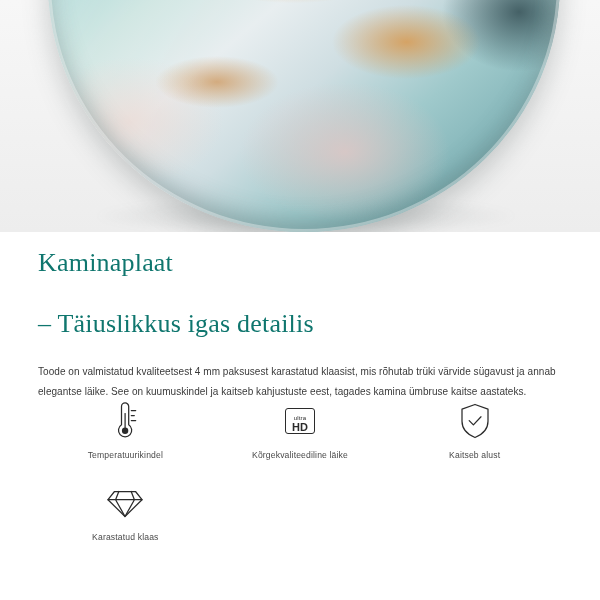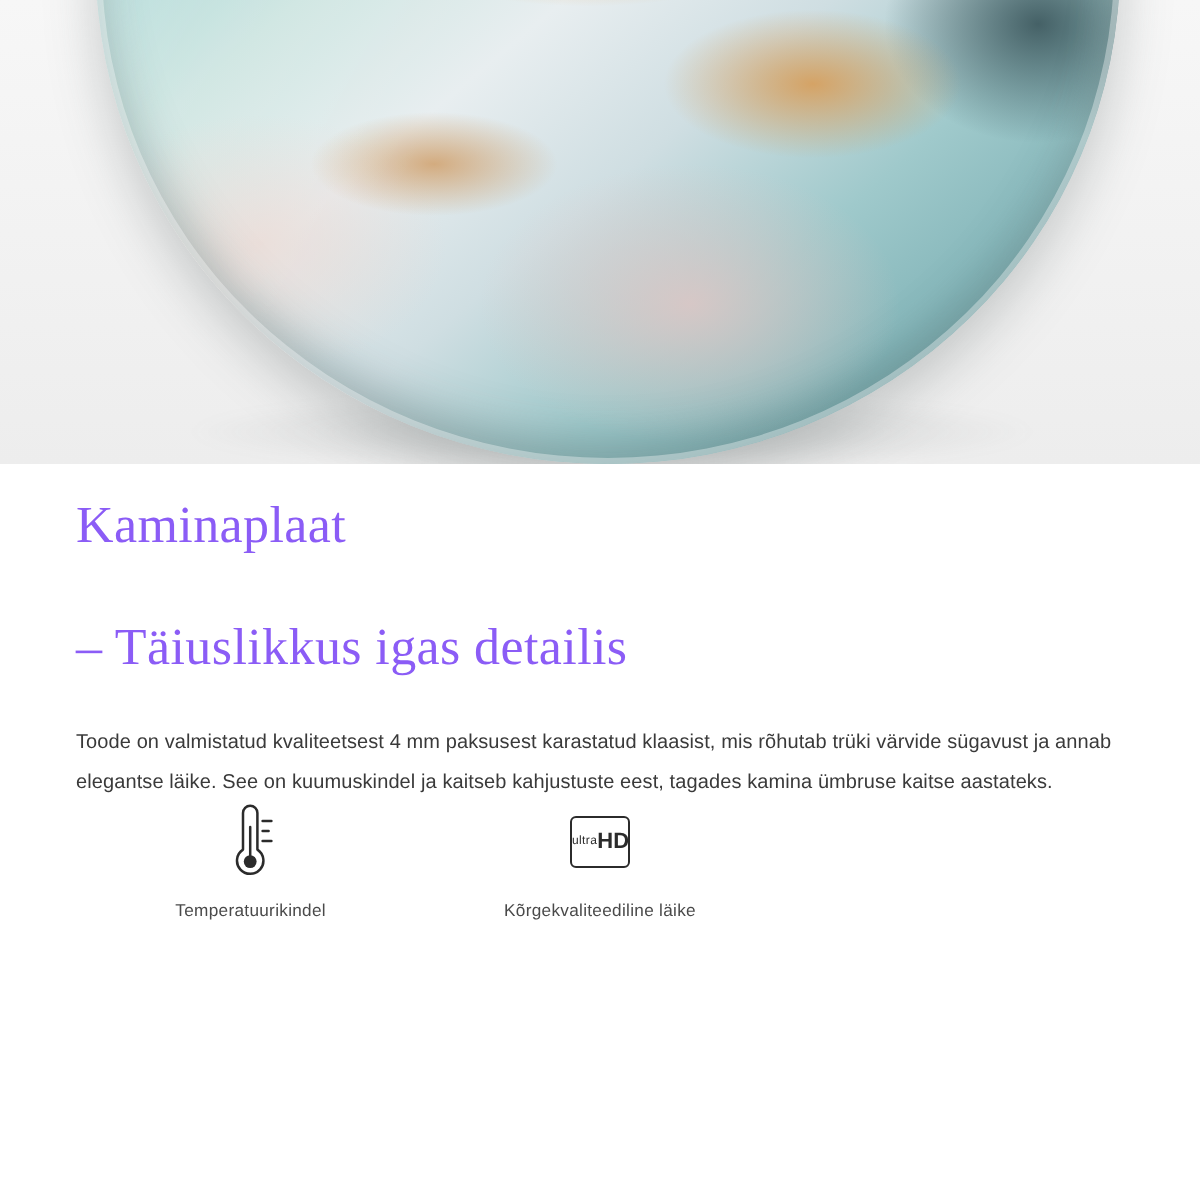--- a/index.html
+++ b/index.html
@@ -92,21 +92,21 @@
     left: 0; top: 232px;
     width: 600px;
   }
   .headline {
     margin: 0 0 0 38px;
     padding-top: 14px;
     font-family: "Liberation Serif", serif;
     font-weight: 400;
     font-size: 26px;
     line-height: 1.27;
-    color: #8b5cf6;
+    color: #0f766e;
     letter-spacing: 0.2px;
   }
   .headline .line2 { display: block; margin-top: 28px; }
 
   .paragraph {
     margin: 22px 38px 0 38px;
     width: 528px;
     font-size: 10px;
     line-height: 1.95;
     color: #3a3a3a;
@@ -148,22 +148,23 @@
     stroke: #2b2b2b;
     stroke-width: 1.25;
     stroke-linecap: round;
     stroke-linejoin: round;
   }
   .ultrahd-box {
     width: 30px; height: 26px;
     border: 1.3px solid #2b2b2b;
     border-radius: 3px;
     display: flex;
+    flex-direction: column;
     align-items: center;
-    justify-content: space-between;
+    justify-content: flex-end;
     line-height: 1;
   }
   .ultrahd-box .u1 { font-size: 6px; color: #2b2b2b; letter-spacing: 0.2px; }
   .ultrahd-box .u2 { font-size: 11px; font-weight: bold; color: #2b2b2b; margin-top: 1px; }
 </style>
 </head>
 <body>
 
 <div id="page">
 
@@ -202,18 +203,36 @@
     <div class="feature">
       <div class="icon">
         <div class="ultrahd-box">
           <span class="u1">ultra</span>
           <span class="u2">HD</span>
         </div>
       </div>
       <div class="caption">Kõrgekvaliteediline läike</div>
     </div>
 
-
+    <div class="feature">
+      <div class="icon">
+        <svg width="36" height="42" viewBox="0 0 36 42">
+          <path class="stroke" d="M18 4.5 31 9.2v12.1c0 8.2-5.6 13.2-13 16.2-7.4-3-13-8-13-16.2V9.2z"></path>
+          <path class="stroke" stroke-width="1.8" d="m12.2 20.6 4.2 4.3 7.6-8.1"></path>
+        </svg>
+      </div>
+      <div class="caption">Kaitseb alust</div>
+    </div>
+
+    <div class="feature">
+      <div class="icon">
+        <svg width="40" height="36" viewBox="0 0 40 36">
+          <path class="stroke" d="M9.5 6.5h21l6.5 8.2L20 31.5 3 14.7z"></path>
+          <path class="stroke" d="M3 14.7h34M13.8 6.5l-3.2 8.2L20 31.5l9.4-16.8-3.2-8.2"></path>
+        </svg>
+      </div>
+      <div class="caption">Karastatud klaas</div>
+    </div>
 
 
 
   </div>
 </div>
 
 </body></html>

